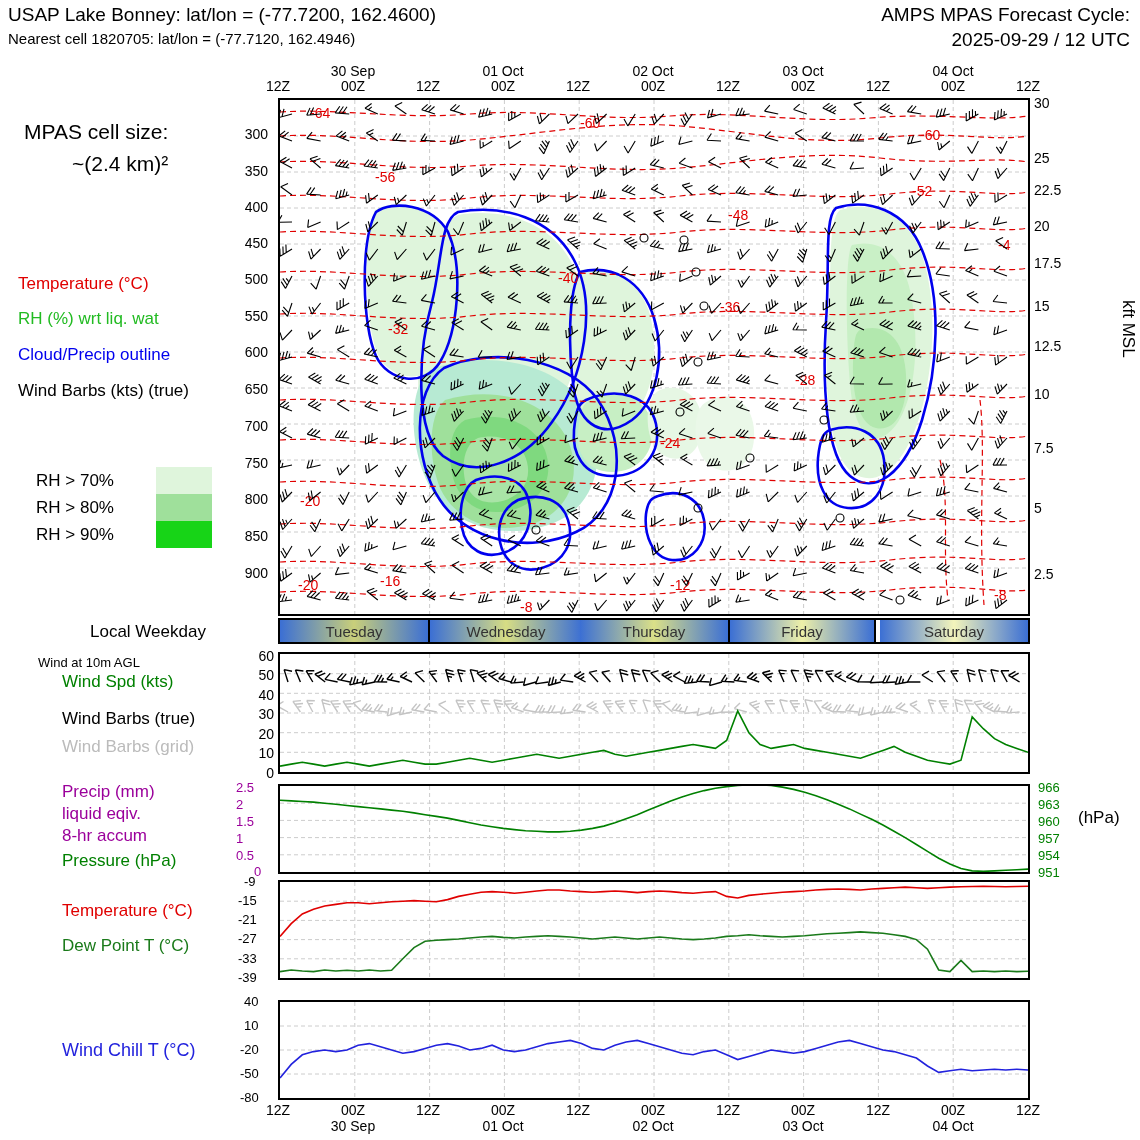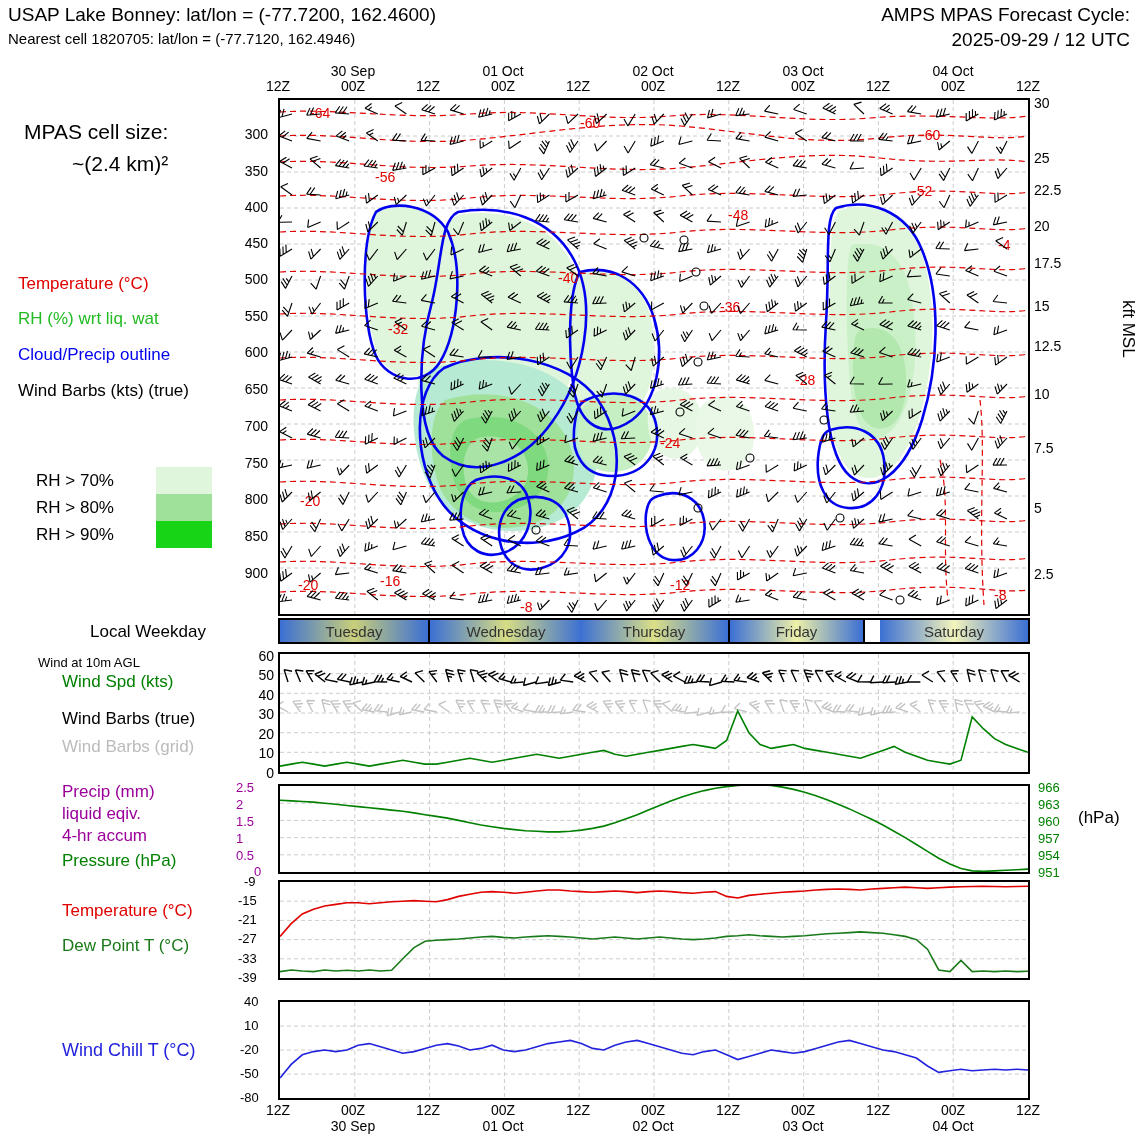--- a/index.html
+++ b/index.html
@@ -78,21 +78,21 @@
 <div class="rhlab" style="left:36px;top:525px;">RH &gt; 90%</div>
 
 <div id="lw-label">Local Weekday</div>
 <div id="wind10m">Wind at 10m AGL</div>
 <div id="lg-windspd">Wind Spd (kts)</div>
 <div id="lg-barbs-true">Wind Barbs (true)</div>
 <div id="lg-barbs-grid">Wind Barbs (grid)</div>
 
 <div id="lg-precip1">Precip (mm)</div>
 <div id="lg-precip2">liquid eqiv.</div>
-<div id="lg-precip3">4-hr accum</div>
+<div id="lg-precip3">8-hr accum</div>
 <div id="lg-press">Pressure (hPa)</div>
 
 <div id="lg-temp2">Temperature (°C)</div>
 <div id="lg-dew">Dew Point T (°C)</div>
 <div id="lg-chill">Wind Chill T (°C)</div>
 
 <div id="kftlabel">kft MSL</div>
 <div id="hpalabel">(hPa)</div>
 
 <div class="plotbox" id="panel-main" style="left:278px;top:98px;width:752px;height:518px;">
@@ -758,21 +758,21 @@
 <div class="tickright" style="left:1034px;top:338px;">12.5</div>
 <div class="tickright" style="left:1034px;top:386px;">10</div>
 <div class="tickright" style="left:1034px;top:440px;">7.5</div>
 <div class="tickright" style="left:1034px;top:500px;">5</div>
 <div class="tickright" style="left:1034px;top:566px;">2.5</div>
 
 <div id="dayband">
   <div class="daycell" style="left:0;width:150px;background:linear-gradient(90deg,#3b6fd4,#c9cf7a,#3b6fd4);">Tuesday</div>
   <div class="daycell" style="left:150px;width:154px;background:linear-gradient(90deg,#3b6fd4,#d7dd84,#3b6fd4);">Wednesday</div>
   <div class="daycell" style="left:300px;width:150px;background:linear-gradient(90deg,#3b6fd4,#dbe088,#3b6fd4);">Thursday</div>
-  <div class="daycell" style="left:450px;width:135px;background:linear-gradient(90deg,#3b6fd4,#eef0a8,#3b6fd4);text-align:right;">Friday</div>
+  <div class="daycell" style="left:450px;width:146px;background:linear-gradient(90deg,#3b6fd4,#eef0a8,#3b6fd4);text-align:right;">Friday</div>
   <div class="daycell" style="left:600px;width:148px;border-right:none;background:linear-gradient(90deg,#3b6fd4,#f3f4bb,#3b6fd4);">Saturday</div>
 </div>
 
 <div class="plotbox" id="panel-wind" style="left:278px;top:652px;width:752px;height:122px;">
   <svg width="748" height="118" viewBox="0 0 748 118">
     <g stroke="#cccccc" stroke-width="1" stroke-dasharray="4 3">
       <line x1="74.8" y1="0" x2="74.8" y2="118"></line>
         <line x1="149.6" y1="0" x2="149.6" y2="118"></line>
       <line x1="224.4" y1="0" x2="224.4" y2="118"></line>
         <line x1="299.2" y1="0" x2="299.2" y2="118"></line>

